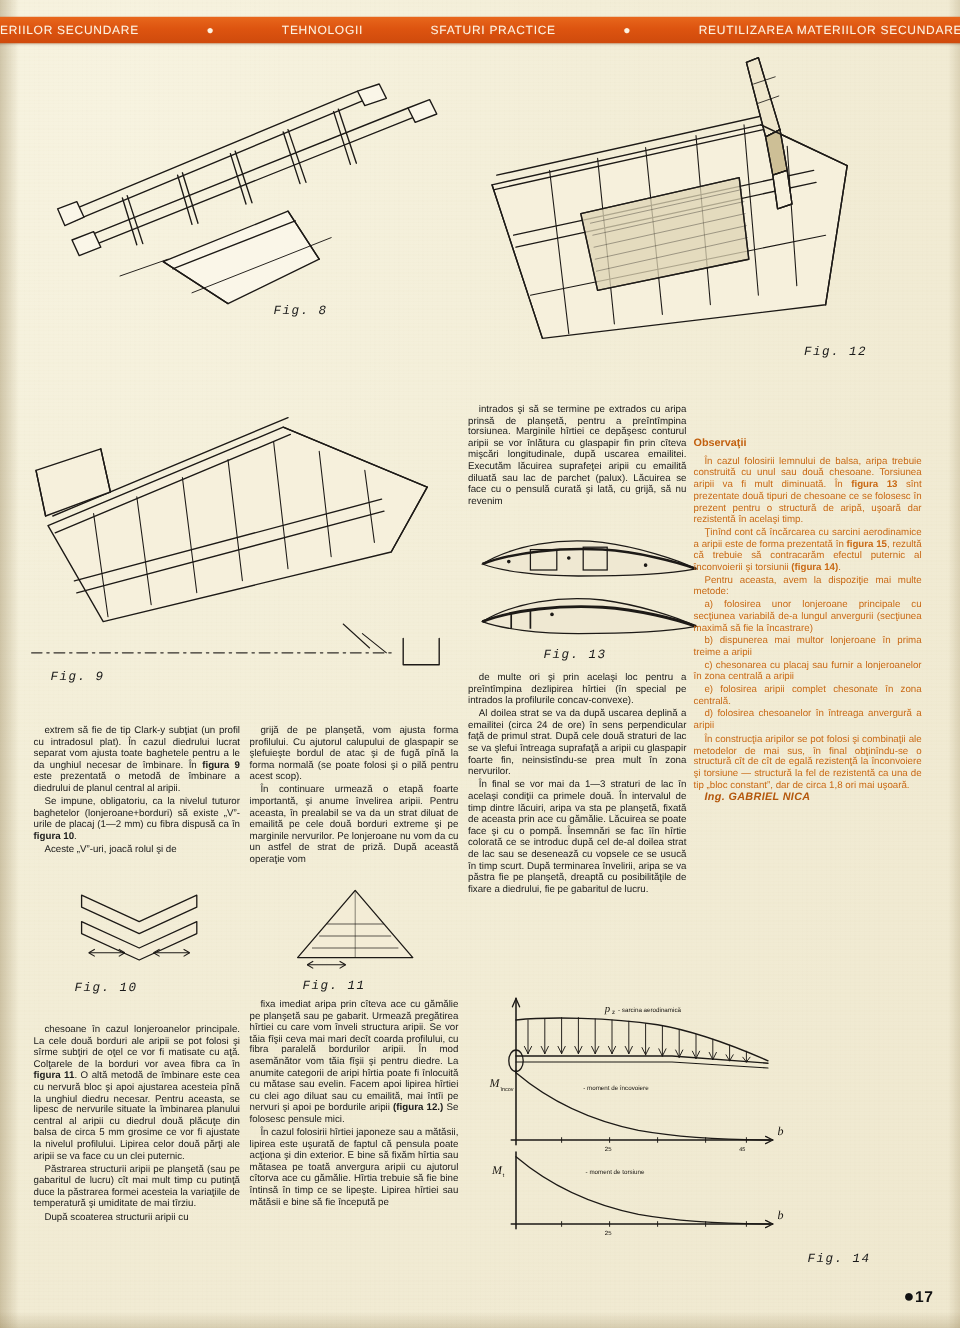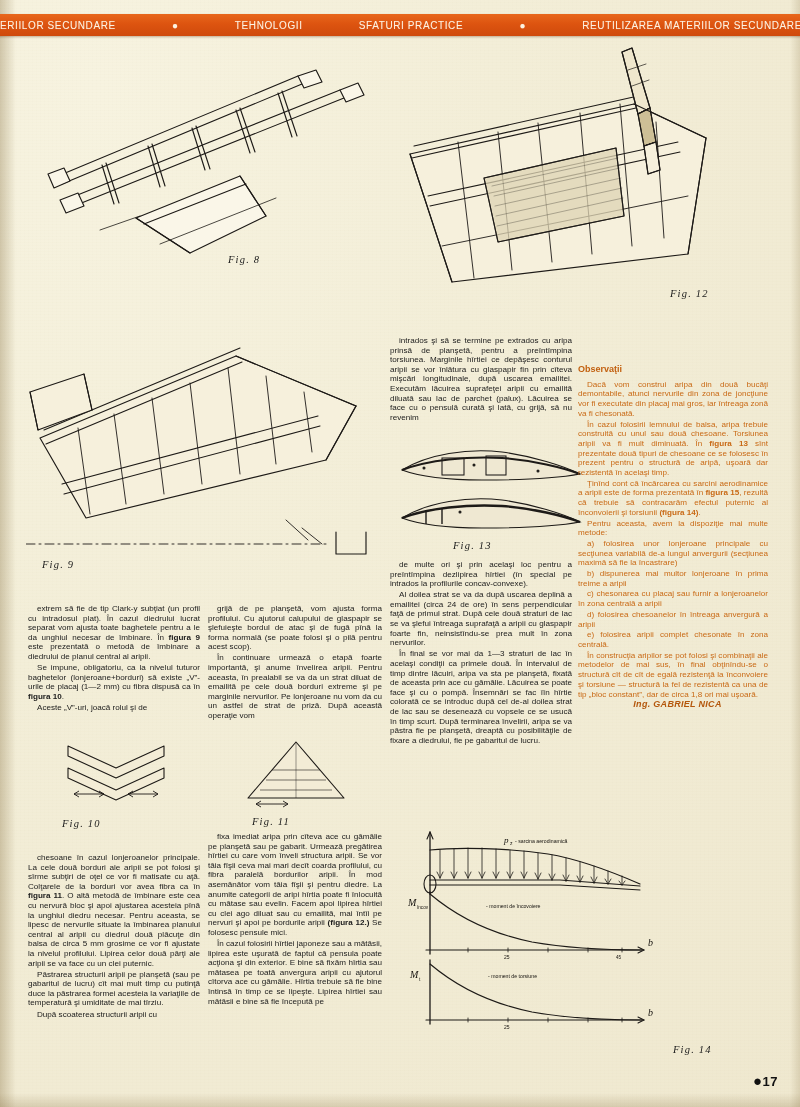--- a/index.html
+++ b/index.html
@@ -51,24 +51,24 @@
   .col p+p{margin-top:1.5px;}
   .col b{font-weight:700;}
 
   .obs{position:absolute;color:#c96a16;font-size:8.1px;line-height:9.7px;
        text-align:justify;}
   .obs h4{margin:0 0 5px 0;font-size:9px;font-weight:700;color:#c2600f;
           text-align:left;text-indent:0;}
   .obs p{margin:0;text-indent:9px;}
   .obs p+p{margin-top:1px;}
   .obs b{font-weight:700;}
-  .sig{margin-top:7px;text-align:center;font-style:italic;font-weight:700;
+  .sig{margin-top:7px;text-align:left;font-style:italic;font-weight:700;
        font-size:9px;color:#b4570c;letter-spacing:.3px;text-indent:0;}
 
-  .cap{position:absolute;font-family:Liberation Serif, serif;
+  .cap{position:absolute;font-family:Liberation Mono, monospace;
        font-style:italic;font-size:10.5px;color:#1a1a1a;letter-spacing:1.2px;text-align:right;}
 
   .pageno{position:absolute;right:22px;bottom:18px;font-size:13px;
           font-weight:700;color:#111;letter-spacing:.5px;}
   .pageno .dot{font-size:15px;}
 
   svg{display:block;}
   .ink{stroke:#1d1a17;fill:none;}
   .fillw{fill:#faf6e8;}
 </style>
@@ -410,28 +410,27 @@
   <p>După scoaterea structurii aripii cu</p>
 </div>
 
 <div class="col" style="left:208px;top:832px;width:174px;">
   <p>fixa imediat aripa prin cîteva ace cu gămălie pe planşetă sau pe gabarit. Urmează pregătirea hîrtiei cu care vom înveli structura aripii. Se vor tăia fîşii ceva mai mari decît coarda profilului, cu fibra paralelă bordurilor aripii. În mod asemănător vom tăia fîşii şi pentru diedre. La anumite categorii de aripi hîrtia poate fi înlocuită cu mătase sau evelin. Facem apoi lipirea hîrtiei cu clei ago diluat sau cu emailită, mai întîi pe nervuri şi apoi pe bordurile aripii <b>(figura 12.)</b> Se folosesc pensule mici.</p>
   <p>În cazul folosirii hîrtiei japoneze sau a mătăsii, lipirea este uşurată de faptul că pensula poate acţiona şi din exterior. E bine să fixăm hîrtia sau mătasea pe toată anvergura aripii cu ajutorul cîtorva ace cu gămălie. Hîrtia trebuie să fie bine întinsă în timp ce se lipeşte. Lipirea hîrtiei sau mătăsii e bine să fie începută pe</p>
 </div>
 
 <div class="obs" style="left:578px;top:352px;width:190px;margin-top:13px;">
   <h4>Observaţii</h4>
-  <p>Dacă vom construi aripa din două bucăţi demontabile, atunci nervurile din zona de joncţiune vor fi executate din placaj mai gros, iar întreaga zonă va fi chesonată.</p>
   <p>În cazul folosirii lemnului de balsa, aripa trebuie construită cu unul sau două chesoane. Torsiunea aripii va fi mult diminuată. În <b>figura 13</b> sînt prezentate două tipuri de chesoane ce se folosesc în prezent pentru o structură de aripă, uşoară dar rezistentă în acelaşi timp.</p>
   <p>Ţinînd cont că încărcarea cu sarcini aerodinamice a aripii este de forma prezentată în <b>figura 15</b>, rezultă că trebuie să contracarăm efectul puternic al înconvoierii şi torsiunii <b>(figura 14)</b>.</p>
   <p>Pentru aceasta, avem la dispoziţie mai multe metode:</p>
   <p>a) folosirea unor lonjeroane principale cu secţiunea variabilă de-a lungul anvergurii (secţiunea maximă să fie la încastrare)</p>
   <p>b) dispunerea mai multor lonjeroane în prima treime a aripii</p>
   <p>c) chesonarea cu placaj sau furnir a lonjeroanelor în zona centrală a aripii</p>
+  <p>e) folosirea aripii complet chesonate în zona centrală.</p>
   <p>d) folosirea chesoanelor în întreaga anvergură a aripii</p>
-  <p>e) folosirea aripii complet chesonate în zona centrală.</p>
   <p>În construcţia aripilor se pot folosi şi combinaţii ale metodelor de mai sus, în final obţinîndu-se o structură cît de cît de egală rezistenţă la înconvoiere şi torsiune — structură la fel de rezistentă ca una de tip „bloc constant”, dar de circa 1,8 ori mai uşoară.</p>
   <p class="sig">Ing. GABRIEL NICA</p>
 </div>
 
 <div class="pageno">
   <span class="dot">●</span><span>17</span>
 </div>
 
 </body></html>

